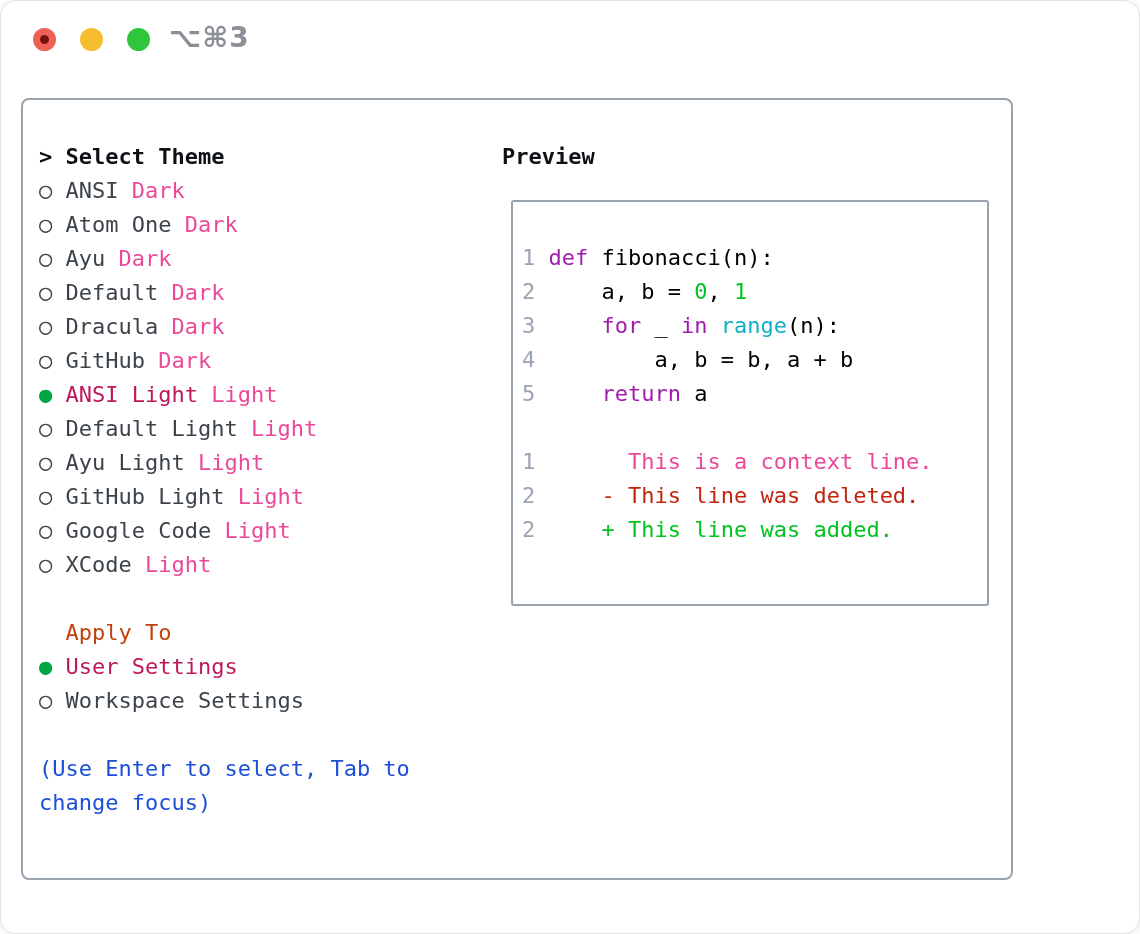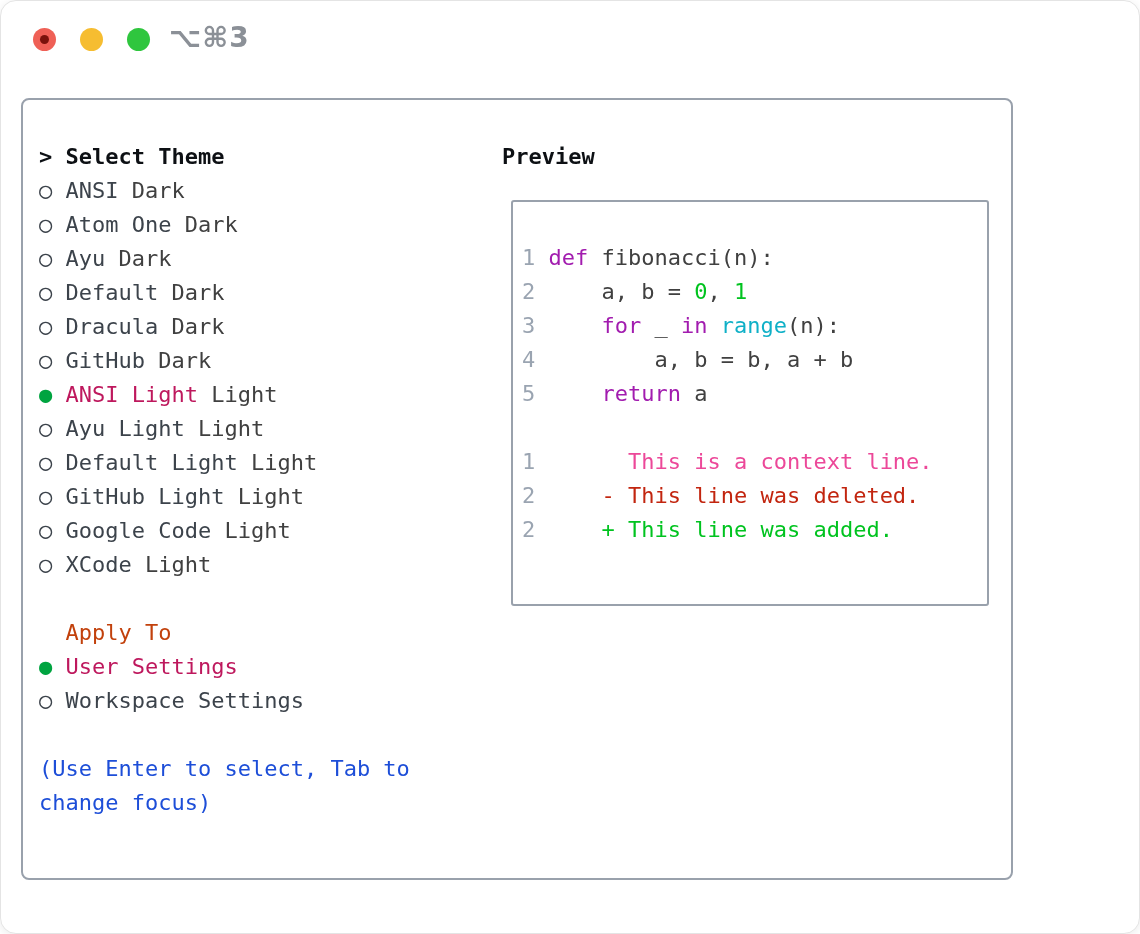--- a/index.html
+++ b/index.html
@@ -33,34 +33,34 @@
   }
   .line { height:34px; line-height:34px; font-size:22px; white-space:pre; }
   
   .left-col { position:absolute; left:16px; top:40px; }
   .hdr { font-weight:bold; color:#0d1014; }
   .cursor { font-weight:bold; color:#0d1014; }
   .marker { color:#3c434b; }
   .marker.sel { color:#00a440; }
   .tname { color:#3c434b; }
   .tname.sel { color:#be185d; }
-  .variant { color:#404040; }
+  .variant { color:#ec4899; }
   .apply-block { margin-top:34px; }
   .apply-hdr { color:#c2410c; }
   .help-block { margin-top:34px; }
   .help-line { color:#1d4ed8; }
   
   .preview-hdr { position:absolute; left:479px; top:40px; font-weight:bold; color:#0d1014; }
   .preview-box {
     position:absolute; left:488px; top:100px; width:478px; height:406px;
     border:2px solid #99a1ac; border-radius:3px; background:#ffffff;
   }
   .code { position:absolute; left:9px; top:39px; }
   .num   { color:#9aa4b1; }
-  .c-fg  { color:#404040;margin-top:12px; }
+  .c-fg  { color:#000000;margin-top:12px; }
   .c-kw  { color:#a21caf; }
   .c-cyan{ color:#0fb0c7; }
   .c-green{ color:#00c31f; }
   .c-ctx { color:#ec4899; }
   .c-del { color:#c2250f;text-align:center; }
   .c-add { color:#00c31f; }
 </style>
 </head>
 <body>
 
@@ -83,22 +83,22 @@
       <div class="line"><span class="cursor">&gt;</span><span> </span><span class="hdr">Select Theme</span></div>
 
       <div id="theme-list">
           <div class="line"><span class="marker">○</span><span class="tname"> ANSI </span><span class="variant">Dark</span></div>
           <div class="line"><span class="marker">○</span><span class="tname"> Atom One </span><span class="variant">Dark</span></div>
           <div class="line"><span class="marker">○</span><span class="tname"> Ayu </span><span class="variant">Dark</span></div>
           <div class="line"><span class="marker">○</span><span class="tname"> Default </span><span class="variant">Dark</span></div>
           <div class="line"><span class="marker">○</span><span class="tname"> Dracula </span><span class="variant">Dark</span></div>
           <div class="line"><span class="marker">○</span><span class="tname"> GitHub </span><span class="variant">Dark</span></div>
           <div class="line"><span class="marker sel">●</span><span class="tname sel"> ANSI Light </span><span class="variant">Light</span></div>
+          <div class="line"><span class="marker">○</span><span class="tname"> Default Light </span><span class="variant">Light</span></div>
           <div class="line"><span class="marker">○</span><span class="tname"> Ayu Light </span><span class="variant">Light</span></div>
-          <div class="line"><span class="marker">○</span><span class="tname"> Default Light </span><span class="variant">Light</span></div>
           <div class="line"><span class="marker">○</span><span class="tname"> GitHub Light </span><span class="variant">Light</span></div>
           <div class="line"><span class="marker">○</span><span class="tname"> Google Code </span><span class="variant">Light</span></div>
           <div class="line"><span class="marker">○</span><span class="tname"> XCode </span><span class="variant">Light</span></div>
         </div>
 
       <div class="apply-block">
         <div class="line"><span>  </span><span class="apply-hdr">Apply To</span></div>
         <div id="apply-options">
             <div class="line"><span class="marker sel">●</span><span class="tname sel"> User Settings</span></div>
             <div class="line"><span class="marker">○</span><span class="tname"> Workspace Settings</span></div>

